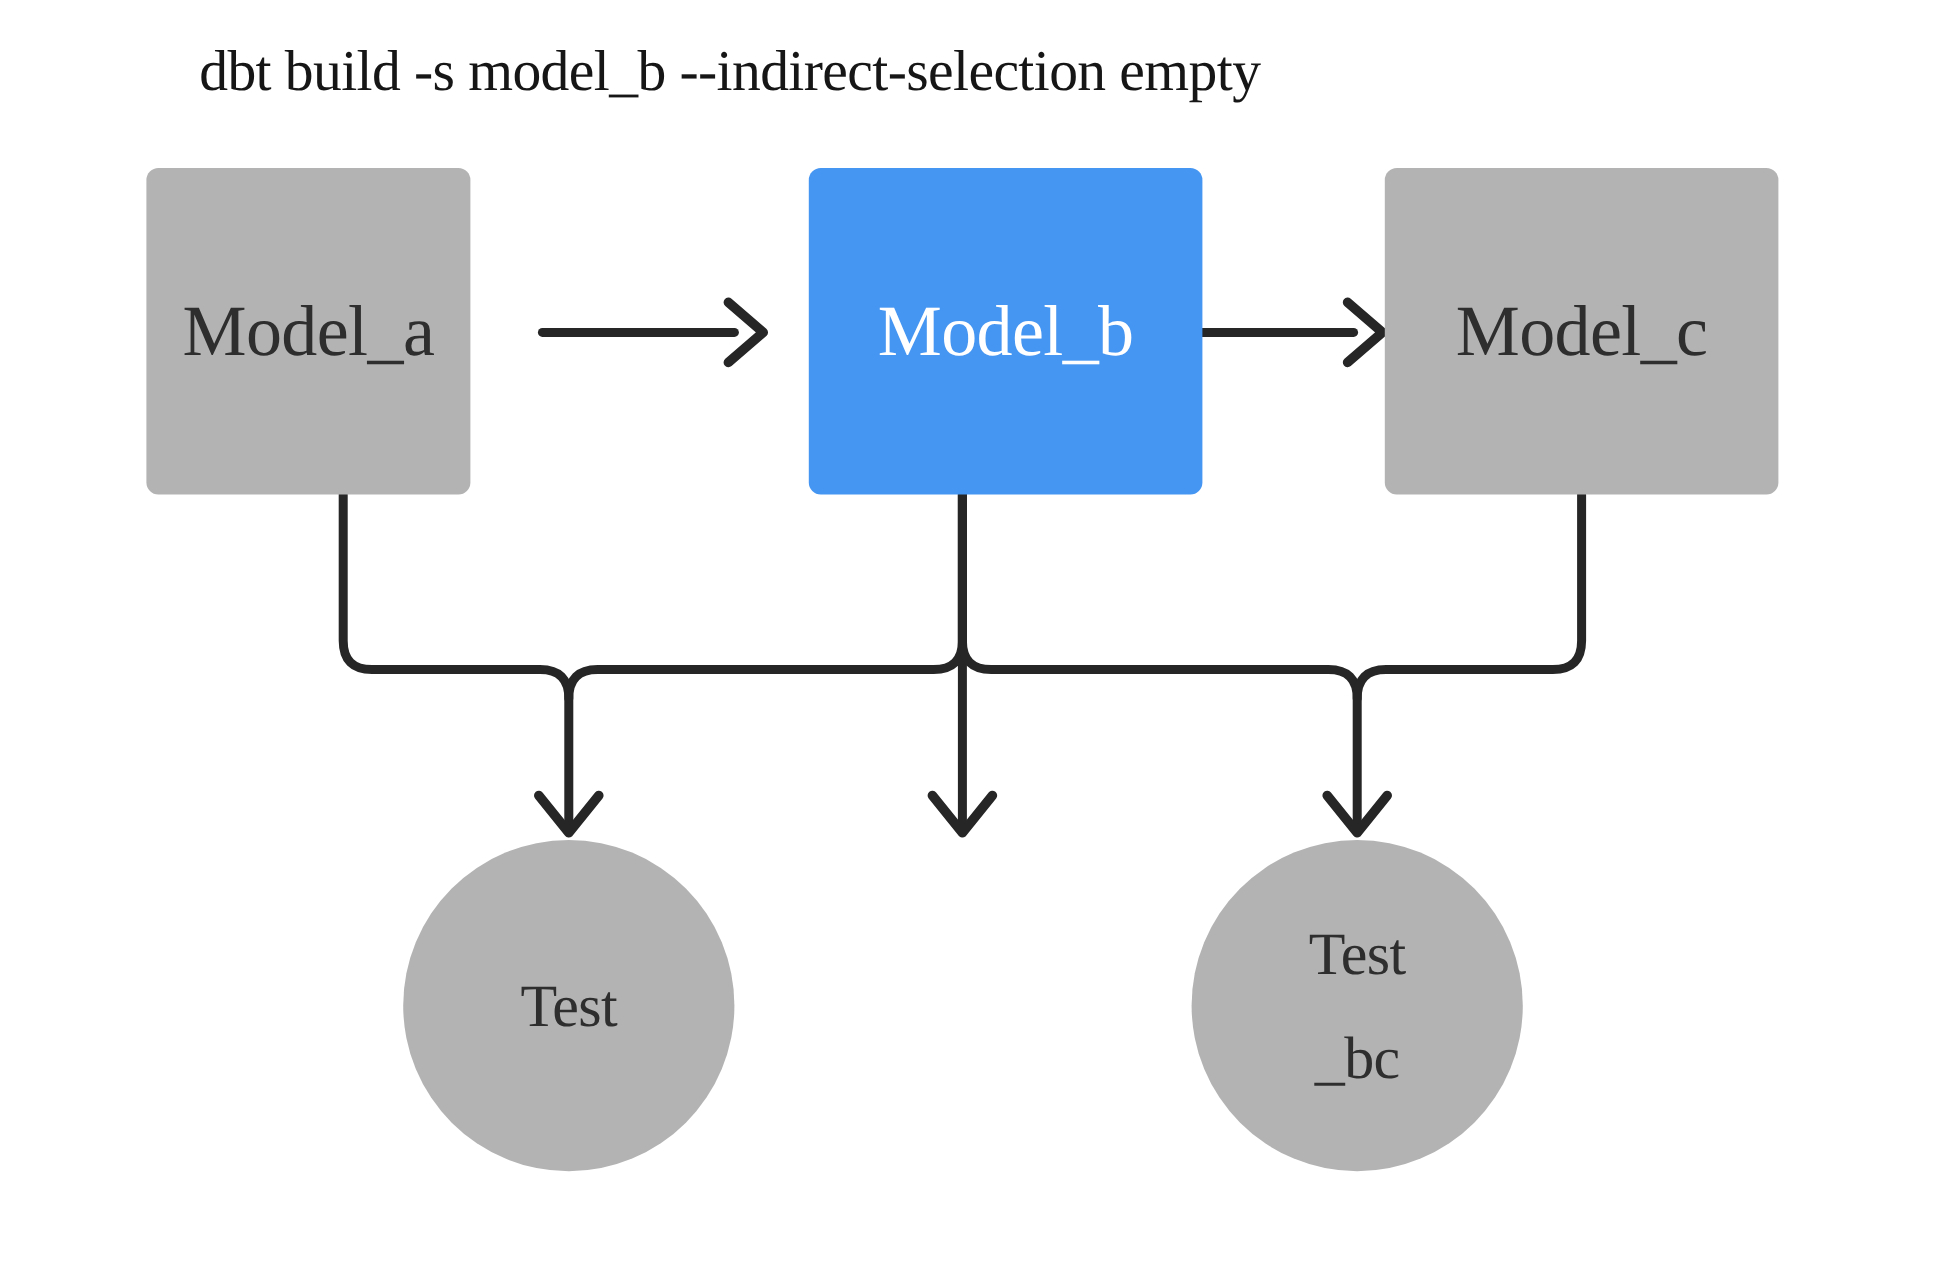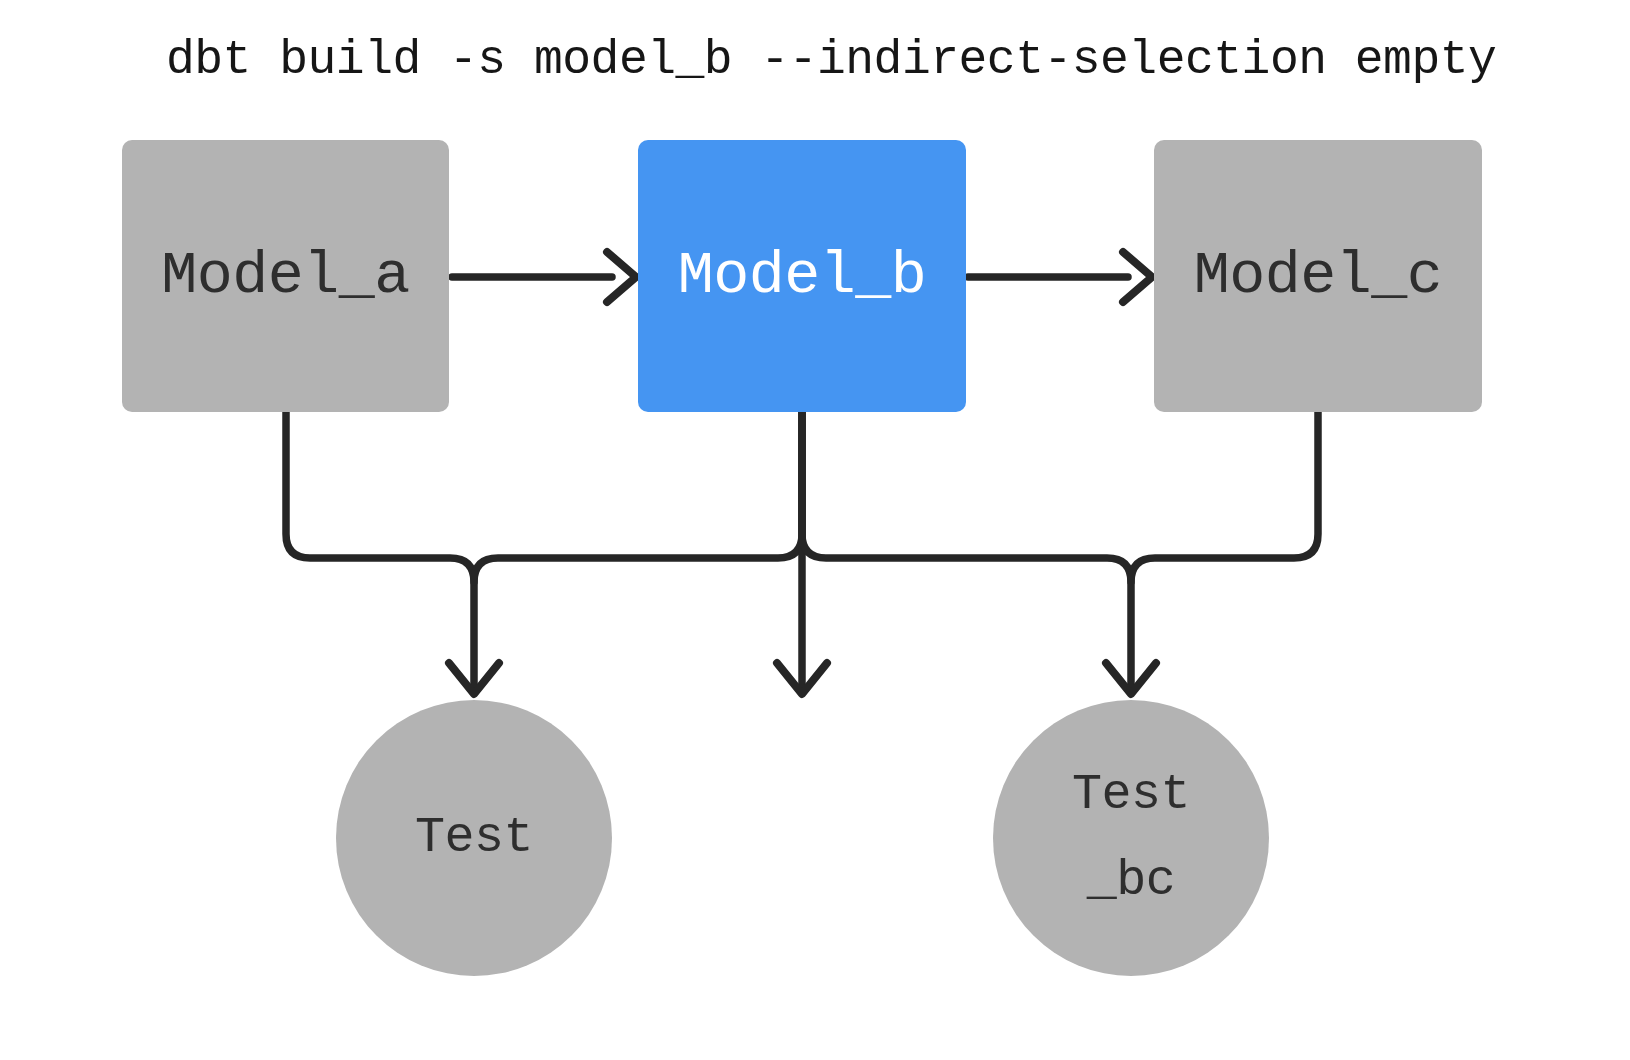--- a/index.html
+++ b/index.html
@@ -11,21 +11,21 @@
     --line: #262626;
     --title_text: #161616;
   }
   * { margin: 0; padding: 0; box-sizing: border-box; }
   html, body { background: var(--background); }
   .canvas {
     position: relative;
     width: 1630px;
     height: 1060px;
     background: var(--background);
-    font-family: Liberation Mono, monospace;
+    font-family: Liberation Serif, serif;
     overflow: hidden;
   }
   .title {
     position: absolute;
     left: 166px;
     top: 34px;
     font-size: 48px;
     font-weight: 500;
     letter-spacing: -0.5px;
     color: var(--title_text);
@@ -58,22 +58,22 @@
     justify-content: center;
   }
   .node .node-label {
     font-size: 60px;
     font-weight: 500;
     letter-spacing: -0.5px;
     color: var(--node_text_dark);
   }
   .node.selected { background: var(--node_blue); }
   .node.selected .node-label { color: var(--node_text_light); }
-  .node-a { left: 122px; width: 327px; text-align: right; }
-  .node-b { left: 638px; }
+  .node-a { left: 122px; width: 270px; text-align: right; }
+  .node-b { left: 674px; }
   .node-c { left: 1154px; }
   .test {
     position: absolute;
     top: 700px;
     width: 276px;
     height: 276px;
     border-radius: 50%;
     background: var(--node_gray);
     display: flex;
     flex-direction: column;

